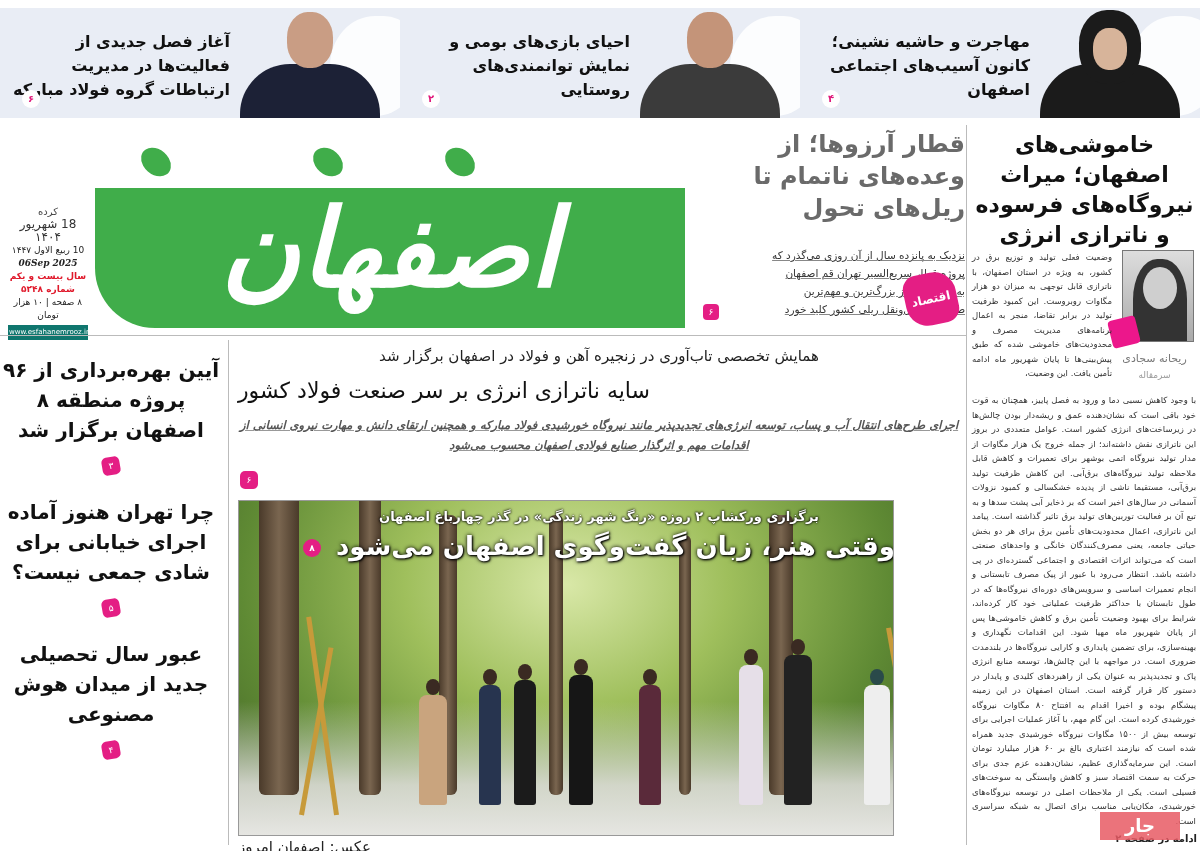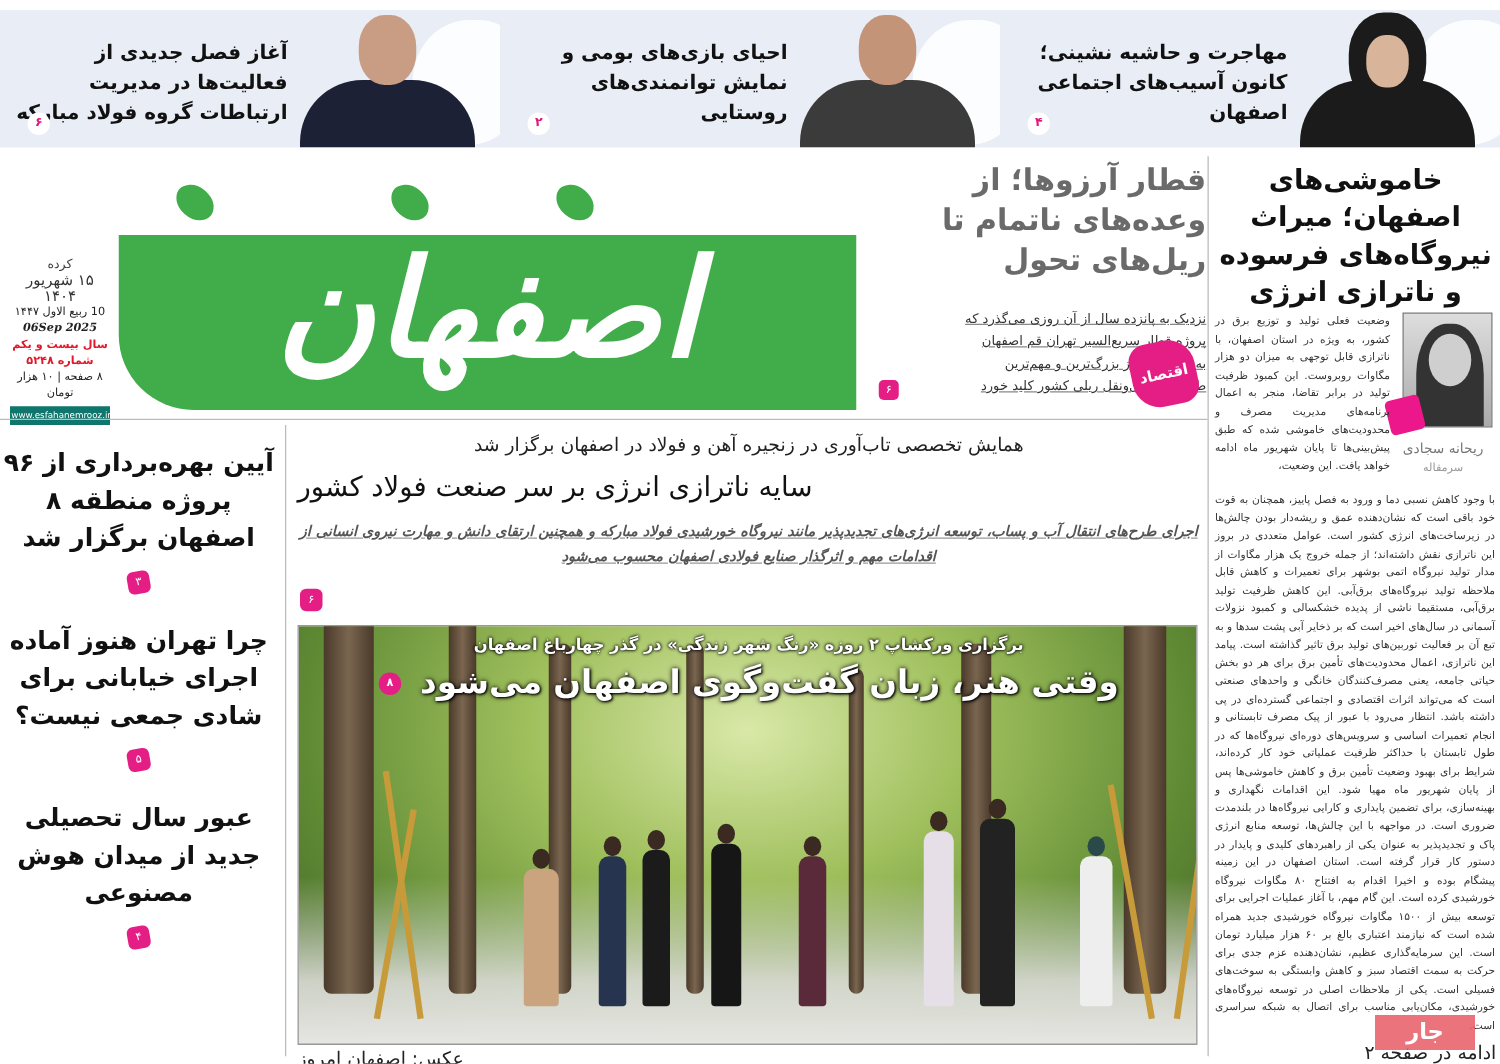--- a/index.html
+++ b/index.html
@@ -44,36 +44,36 @@
   .editorial { position: absolute; left: 972px; top: 130px; width: 225px; }
   .editorial .headline { text-align: center; font-weight: bold; font-size: 22px; line-height: 30px; color: #111; }
   .editorial .author-photo { position: absolute; left: 150px; top: 120px; width: 72px; height: 92px; border: 1px solid #777; background: linear-gradient(#ddd, #aaa); overflow: hidden; }
   .editorial .author-photo .face { position: absolute; left: 20px; top: 16px; width: 34px; height: 42px; border-radius: 50%; background: #cfcfcf; }
   .editorial .author-photo .hijab { position: absolute; left: 10px; top: 8px; width: 54px; height: 90px; border-radius: 45% 45% 10% 10%; background: #333; }
   .editorial .pink-square { position: absolute; left: 138px; top: 188px; width: 28px; height: 28px; background: #ec178b; transform: rotate(-14deg); border-radius: 4px; }
   .editorial .author-name { position: absolute; left: 140px; top: 222px; width: 85px; text-align: center; font-size: 11px; color: #777; }
   .editorial .author-role { position: absolute; left: 140px; top: 240px; width: 85px; text-align: center; font-size: 9px; color: #999; }
   .editorial .lead-text { position: absolute; left: 0; top: 120px; width: 140px; text-align: justify; font-size: 8.5px; line-height: 14.5px; color: #333; }
   .editorial .body-text { position: absolute; left: 0; top: 263px; width: 224px; text-align: justify; font-size: 8.5px; line-height: 14.5px; color: #333; }
-  .editorial .continued { position: absolute; right: 0; top: 703px; font-size: 15px; font-weight: normal; color: #222; }
+  .editorial .continued { position: absolute; right: 0; top: 703px; font-size: 10px; font-weight: bold; color: #222; }
 
   
   .leftcol { position: absolute; left: 0; top: 355px; width: 222px; }
   .leftcol .item { text-align: center; font-weight: bold; font-size: 20px; line-height: 30px; color: #111; }
   .leftcol .pg { display: block; margin: 12px auto 22px; width: 18px; height: 18px; background: #e41e84; color: #fff; font-size: 9px; line-height: 18px; border-radius: 5px; transform: rotate(-10deg); text-align: center; font-weight: normal; }
 
   
   .main { position: absolute; left: 238px; top: 345px; width: 722px; }
   .main .kicker { text-align: center; font-size: 15px; line-height: 22px; color: #222; }
   .main .headline { text-align: left; font-weight: normal; font-size: 22px; line-height: 48px; color: #111; letter-spacing: -0.5px; }
   .main .lede { text-align: center; font-style: italic; font-weight: bold; font-size: 11.5px; line-height: 20px; color: #555; text-decoration: underline; text-decoration-color: #999; }
   .main .pg { position: absolute; left: 2px; top: 126px; width: 18px; height: 18px; background: #e41e84; color: #fff; font-size: 9px; line-height: 18px; border-radius: 5px; text-align: center; }
 
   
-  .photo-box { position: absolute; left: 238px; top: 500px; width: 720px; height: 336px; overflow: hidden; border: 1px solid #999;
+  .photo-box { position: absolute; left: 238px; top: 500px; width: 656px; height: 336px; overflow: hidden; border: 1px solid #999;
     background:
       linear-gradient(180deg, rgba(70,110,40,0.0) 0%, rgba(0,0,0,0) 60%, rgba(220,220,215,.9) 85%, #e6e6e2 100%),
       radial-gradient(ellipse at 50% 25%, #d9e8a8 0%, #9fbf5c 35%, #5f8a34 70%, #3c5a24 100%); }
   .tree { position: absolute; bottom: 40px; width: 18px; background: linear-gradient(90deg,#4a3a2a,#7a6650,#4a3a2a); border-radius: 6px; }
   .crowd-person { position: absolute; bottom: 30px; border-radius: 8px 8px 3px 3px; }
   .crowd-head { position: absolute; width: 14px; height: 16px; border-radius: 50%; background: #3a2a22; }
   .easel { position: absolute; bottom: 20px; width: 5px; background: #c79a3a; transform-origin: bottom; }
   .photo-overlay { position: absolute; left: 0; top: 8px; width: 720px; text-align: center; color: #fff; }
   .photo-overlay .kicker { font-size: 13px; font-weight: bold; text-shadow: 0 0 3px #000, 0 0 2px #000; }
   .photo-overlay .headline { font-size: 26px; font-weight: bold; line-height: 44px; text-shadow: 0 0 4px #000, 1px 1px 2px #000; }
@@ -120,21 +120,21 @@
 <div class="masthead-logo">
   <div class="logo-bar"></div>
   <div class="logo-dot" style="left:48px;"></div>
   <div class="logo-dot" style="left:220px;"></div>
   <div class="logo-dot" style="left:352px;"></div>
   <div class="logo-text">اصفهان امروز</div>
 </div>
 
 <div class="dateline">
   <div class="day">کرده</div>
-  <div class="jdate">۱۵ شهریور ۱۴۰۴</div>
+  <div class="jdate">18 شهریور ۱۴۰۴</div>
   <div>10 ربیع الاول ۱۴۴۷</div>
   <div style="font-weight:bold;font-family:'DejaVu Serif',serif;font-style:italic;">06Sep 2025</div>
   <div class="red">سال بیست و یکم</div>
   <div class="red">شماره ۵۲۴۸</div>
   <div>۸ صفحه | ۱۰ هزار تومان</div>
   <span class="site">www.esfahanemrooz.ir</span>
 </div>
 
 <div class="econ">
   <div class="headline">قطار آرزوها؛ از وعده‌های ناتمام تا ریل‌های تحول</div>
@@ -149,21 +149,21 @@
 
 <div class="editorial">
   <div class="headline">خاموشی‌های اصفهان؛ میراث نیروگاه‌های فرسوده و ناترازی انرژی</div>
   <div class="author-photo">
     <div class="hijab"></div>
     <div class="face"></div>
   </div>
   <div class="pink-square"></div>
   <div class="author-name">ریحانه سجادی</div>
   <div class="author-role">سرمقاله</div>
-  <div class="lead-text">وضعیت فعلی تولید و توزیع برق در کشور، به ویژه در استان اصفهان، با ناترازی قابل توجهی به میزان دو هزار مگاوات روبروست. این کمبود ظرفیت تولید در برابر تقاضا، منجر به اعمال برنامه‌های مدیریت مصرف و محدودیت‌های خاموشی شده که طبق پیش‌بینی‌ها تا پایان شهریور ماه ادامه خواهد یافت. این وضعیت،</div>
+  <div class="lead-text">وضعیت فعلی تولید و توزیع برق در کشور، به ویژه در استان اصفهان، با ناترازی قابل توجهی به میزان دو هزار مگاوات روبروست. این کمبود ظرفیت تولید در برابر تقاضا، منجر به اعمال برنامه‌های مدیریت مصرف و محدودیت‌های خاموشی شده که طبق پیش‌بینی‌ها تا پایان شهریور ماه ادامه تأمین یافت. این وضعیت،</div>
   <div class="body-text">با وجود کاهش نسبی دما و ورود به فصل پاییز، همچنان به قوت خود باقی است که نشان‌دهنده عمق و ریشه‌دار بودن چالش‌ها در زیرساخت‌های انرژی کشور است. عوامل متعددی در بروز این ناترازی نقش داشته‌اند؛ از جمله خروج یک هزار مگاوات از مدار تولید نیروگاه اتمی بوشهر برای تعمیرات و کاهش قابل ملاحظه تولید نیروگاه‌های برق‌آبی. این کاهش ظرفیت تولید برق‌آبی، مستقیما ناشی از پدیده خشکسالی و کمبود نزولات آسمانی در سال‌های اخیر است که بر ذخایر آبی پشت سدها و به تبع آن بر فعالیت توربین‌های تولید برق تاثیر گذاشته است. پیامد این ناترازی، اعمال محدودیت‌های تأمین برق برای هر دو بخش حیاتی جامعه، یعنی مصرف‌کنندگان خانگی و واحدهای صنعتی است که می‌تواند اثرات اقتصادی و اجتماعی گسترده‌ای در پی داشته باشد. انتظار می‌رود با عبور از پیک مصرف تابستانی و انجام تعمیرات اساسی و سرویس‌های دوره‌ای نیروگاه‌ها که در طول تابستان با حداکثر ظرفیت عملیاتی خود کار کرده‌اند، شرایط برای بهبود وضعیت تأمین برق و کاهش خاموشی‌ها پس از پایان شهریور ماه مهیا شود. این اقدامات نگهداری و بهینه‌سازی، برای تضمین پایداری و کارایی نیروگاه‌ها در بلندمدت ضروری است. در مواجهه با این چالش‌ها، توسعه منابع انرژی پاک و تجدیدپذیر به عنوان یکی از راهبردهای کلیدی و پایدار در دستور کار قرار گرفته است. استان اصفهان در این زمینه پیشگام بوده و اخیرا اقدام به افتتاح ۸۰ مگاوات نیروگاه خورشیدی کرده است. این گام مهم، با آغاز عملیات اجرایی برای توسعه بیش از ۱۵۰۰ مگاوات نیروگاه خورشیدی جدید همراه شده است که نیازمند اعتباری بالغ بر ۶۰ هزار میلیارد تومان است. این سرمایه‌گذاری عظیم، نشان‌دهنده عزم جدی برای حرکت به سمت اقتصاد سبز و کاهش وابستگی به سوخت‌های فسیلی است. یکی از ملاحظات اصلی در توسعه نیروگاه‌های خورشیدی، مکان‌یابی مناسب برای اتصال به شبکه سراسری است.</div>
   <div class="continued">ادامه در صفحه ۲</div>
 </div>
 
 <div class="leftcol">
   <div class="item">
     <div>آیین بهره‌برداری از ۹۶ پروژه منطقه ۸ اصفهان برگزار شد</div>
     <span class="pg">۳</span>
   </div>
   <div class="item">

